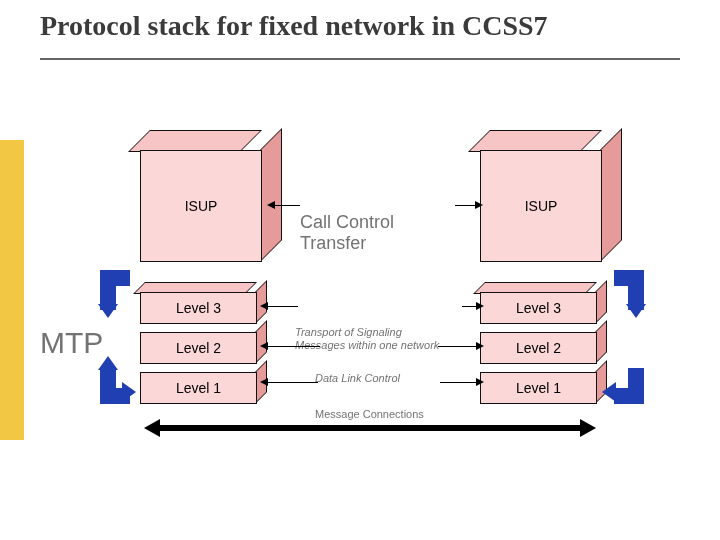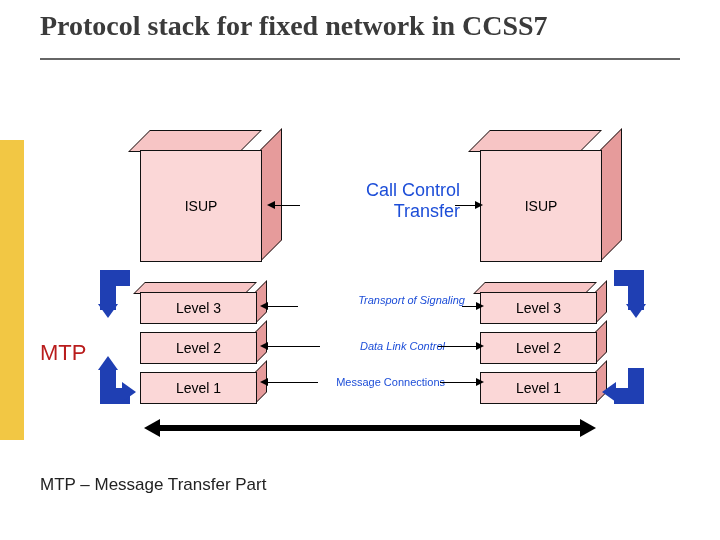--- a/index.html
+++ b/index.html
@@ -45,24 +45,24 @@
     position: absolute;
     left: 40px;
     top: 475px;
     font-family: Arial, Helvetica, sans-serif;
     font-size: 17px;
     color: #222;
   }
   .mtp-label {
     position: absolute;
     left: 40px;
-    top: 340px;
-    font-family: Arial, Helvetica, sans-serif;
-    font-size: 22px;
-    color: #b91c1c;
+    top: 326px;
+    font-family: Arial, Helvetica, sans-serif;
+    font-size: 30px;
+    color: #737373;
   }
 
   
   .box3d {
     position: absolute;
   }
   .box3d .top {
     position: absolute;
     background: #f7c5c5;
     border: 1px solid #111;
@@ -86,22 +86,23 @@
     font-family: Arial, Helvetica, sans-serif;
     font-size: 14px;
     color: #000;
     text-align: center;
   }
 
   
   .conn-label {
     position: absolute;
     font-family: Arial, Helvetica, sans-serif;
-    text-align: right;
-    color: #1d4ed8;
+    text-align: left;
+    color: #737373;
+    margin-top: 32px;
   }
   .conn-big {
     font-size: 18px;
     line-height: 1.15;
   }
   .conn-small {
     font-size: 11px;
     line-height: 1.15;
   }
 
@@ -144,21 +145,20 @@
 <body>
 
 <div class="slide">
 
   <div class="sidebar"></div>
 
   <div class="title">Protocol stack for fixed network in CCSS7</div>
   <div class="rule"></div>
 
   <div class="mtp-label">MTP</div>
-  <div class="footer">MTP – Message Transfer Part</div>
 
   <div class="box3d" style="left:140px; top:130px;">
     <div class="top" style="left:10px; top:0;  width:110px; height:20px;"></div>
     <div class="side" style="left:120px; top:20px; width:20px; height:110px;"></div>
     <div class="front" style="left:0; top:20px; width:120px; height:110px;">
       <span>ISUP</span>
     </div>
   </div>
 
   <div class="box3d" style="left:140px; top:282px;">
@@ -214,20 +214,21 @@
     <span>Call Control</span><br>
     <span>Transfer</span>
   </div>
   <div class="arrow-line" style="left:275px; top:205px; width:25px;"></div>
   <div class="arrow-head-l" style="left:267px; top:201px;"></div>
   <div class="arrow-line" style="left:455px; top:205px; width:20px;"></div>
   <div class="arrow-head-r" style="left:475px; top:201px;"></div>
 
   <div class="conn-label conn-small" style="left:295px; top:294px; width:170px;font-style:italic;">
     <span>Transport of Signaling</span><br>
+    <span>Messages within one network</span>
   </div>
   <div class="arrow-line" style="left:268px; top:306px; width:30px;"></div>
   <div class="arrow-head-l" style="left:260px; top:302px;"></div>
   <div class="arrow-line" style="left:462px; top:306px; width:14px;"></div>
   <div class="arrow-head-r" style="left:476px; top:302px;"></div>
 
   <div class="conn-label conn-small" style="left:315px; top:340px; width:130px;font-style:italic;">
     <span>Data Link Control</span>
   </div>
   <div class="arrow-line" style="left:268px; top:346px; width:52px;"></div>

